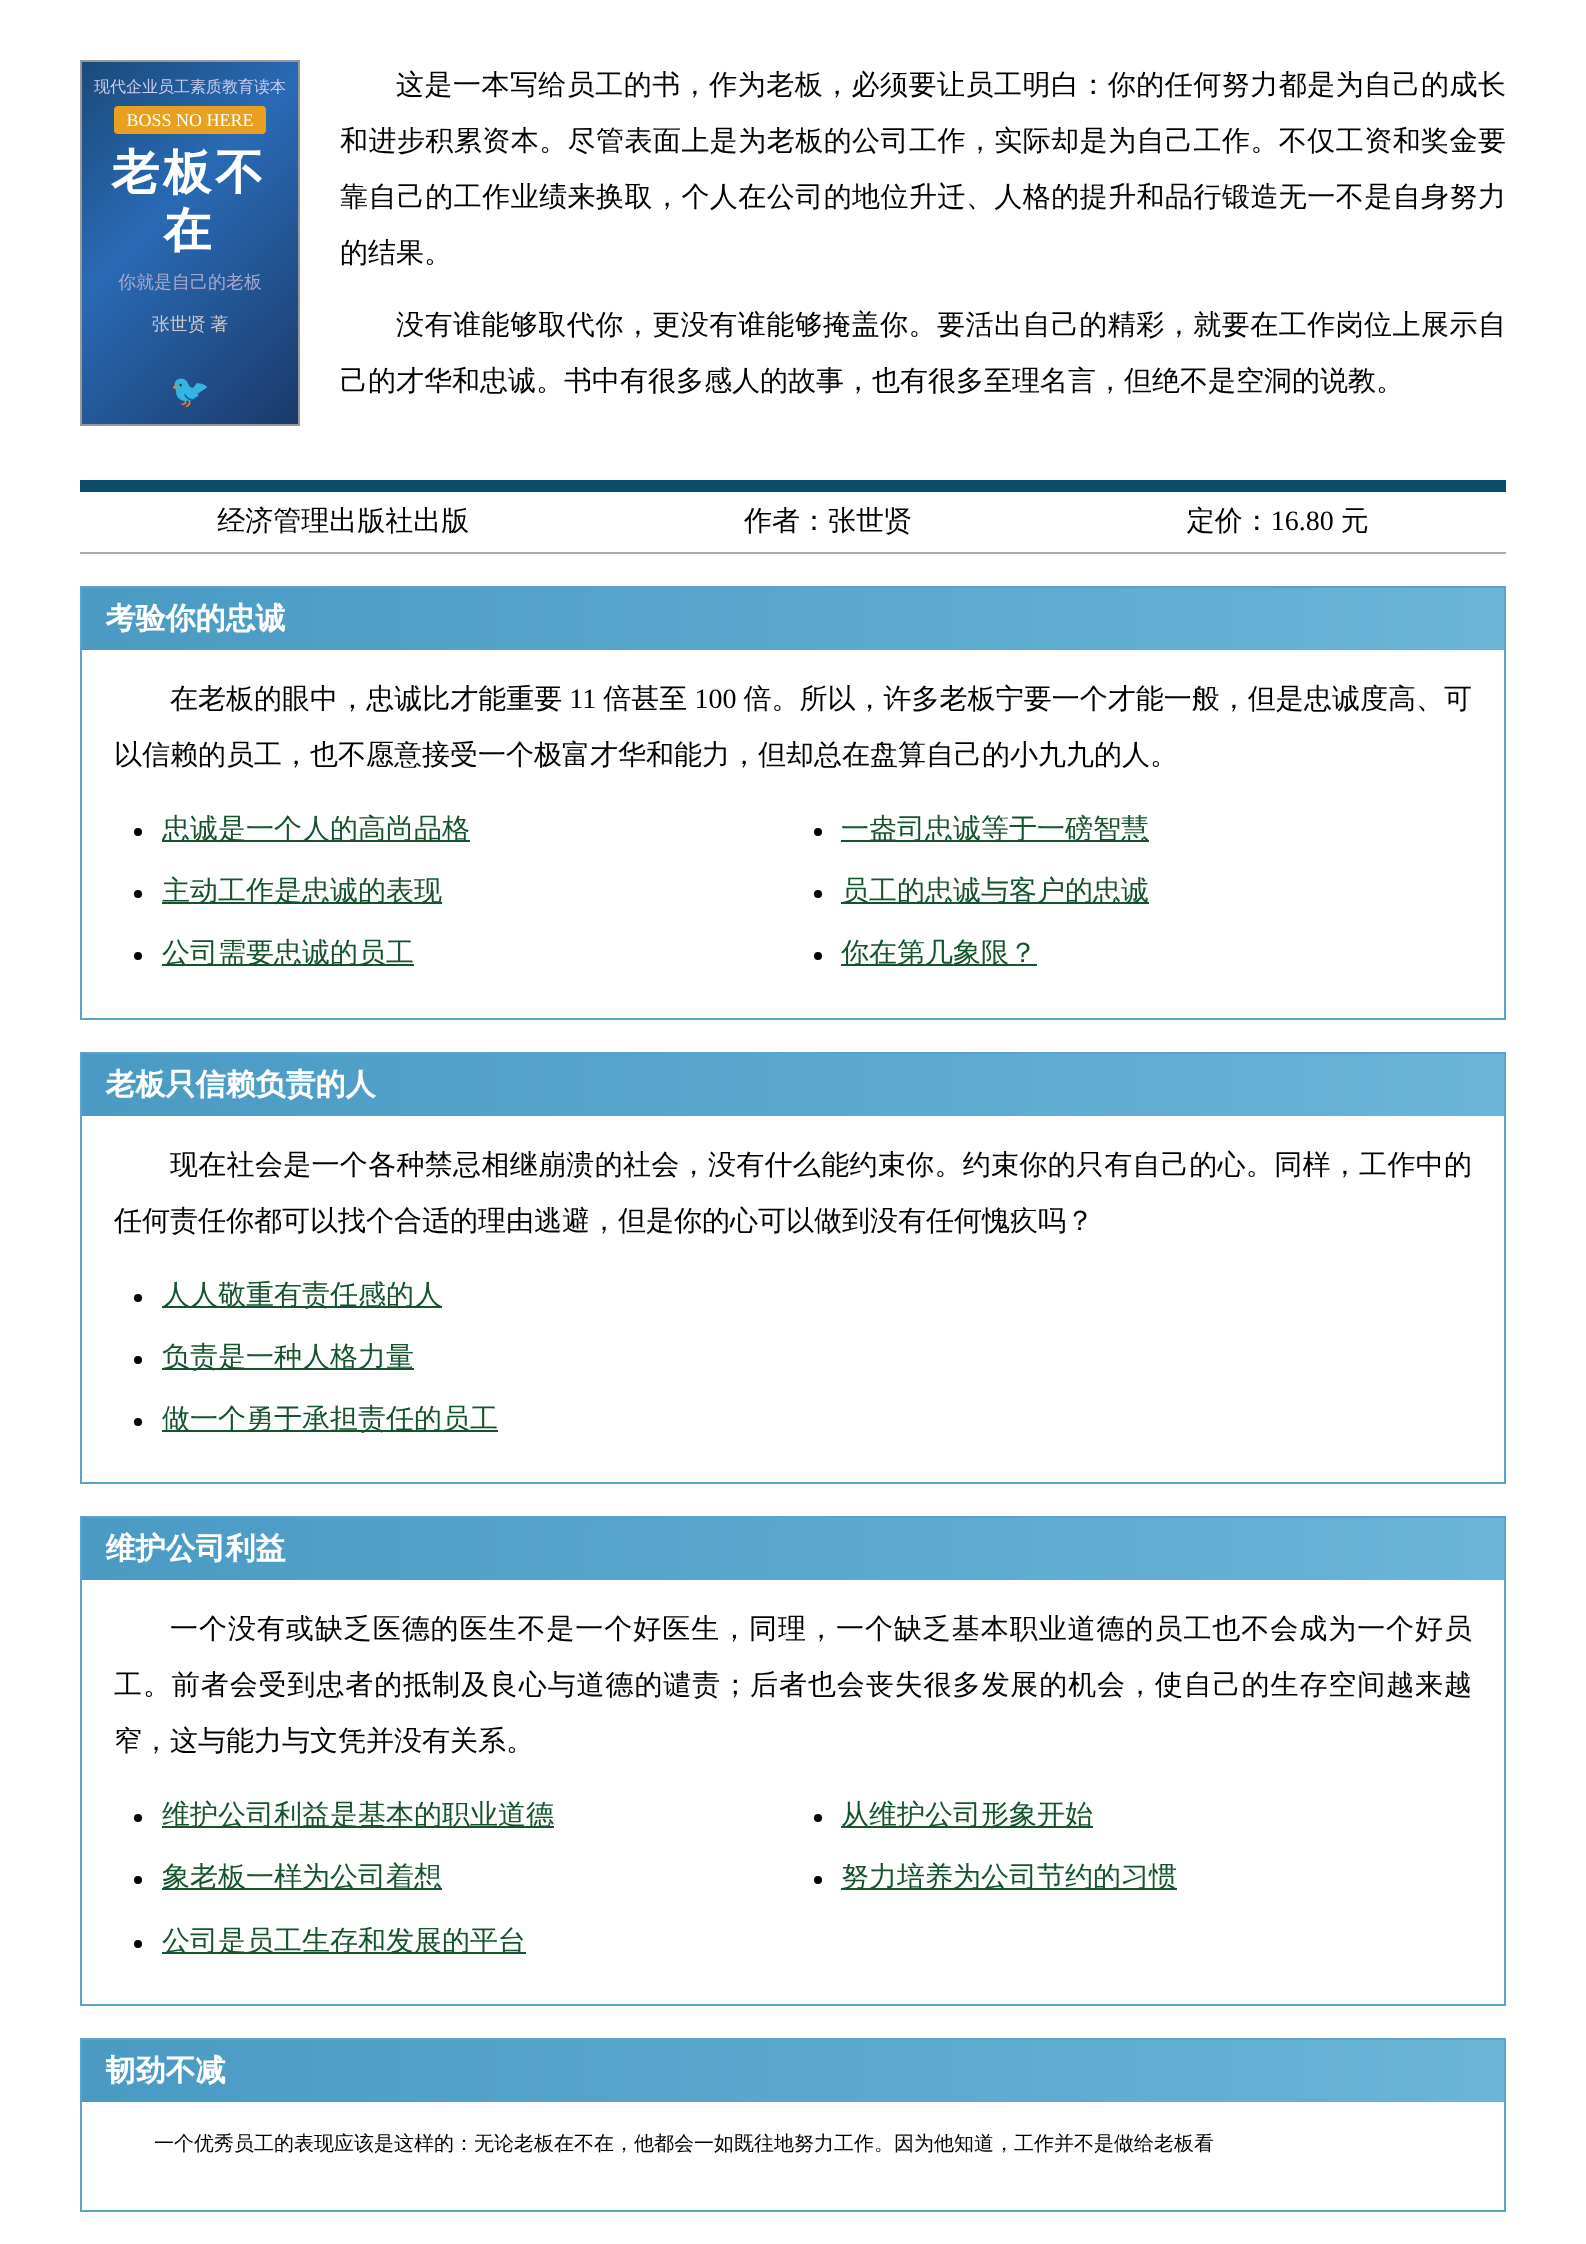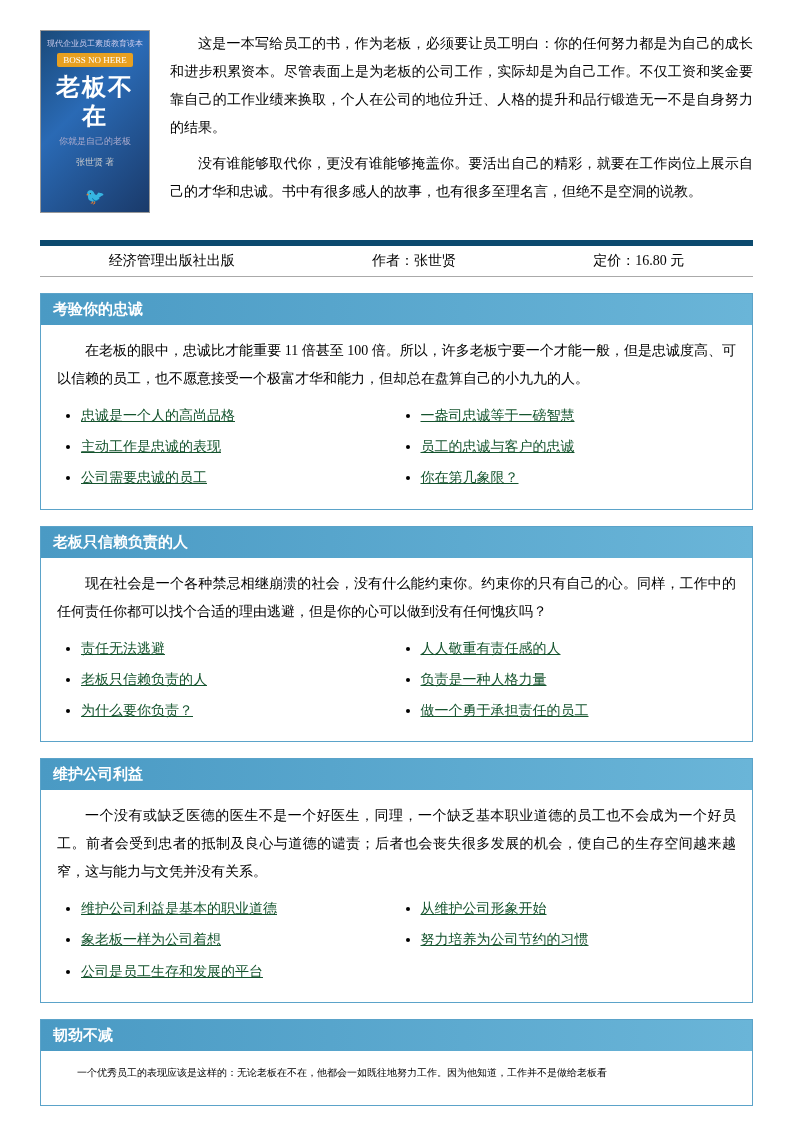--- a/index.html
+++ b/index.html
@@ -219,27 +219,20 @@
 
   <div id="chapter2" class="chapter">
     <div class="chapter-header">
       <span>老板只信赖负责的人</span>
     </div>
     <div class="chapter-body">
       <p>现在社会是一个各种禁忌相继崩溃的社会，没有什么能约束你。约束你的只有自己的心。同样，工作中的任何责任你都可以找个合适的理由逃避，但是你的心可以做到没有任何愧疚吗？</p>
       <div class="chapter-links">
         <div class="chapter-links-col">
           <ul>
-            <li><a href="#">责任无法逃避</a></li>
-            <li><a href="#">老板只信赖负责的人</a></li>
-            <li><a href="#">为什么要你负责？</a></li>
-          </ul>
-        </div>
-        <div class="chapter-links-col">
-          <ul>
             <li><a href="#">人人敬重有责任感的人</a></li>
             <li><a href="#">负责是一种人格力量</a></li>
             <li><a href="#">做一个勇于承担责任的员工</a></li>
           </ul>
         </div>
       </div>
     </div>
   </div>
 
   <div id="chapter3" class="chapter">

